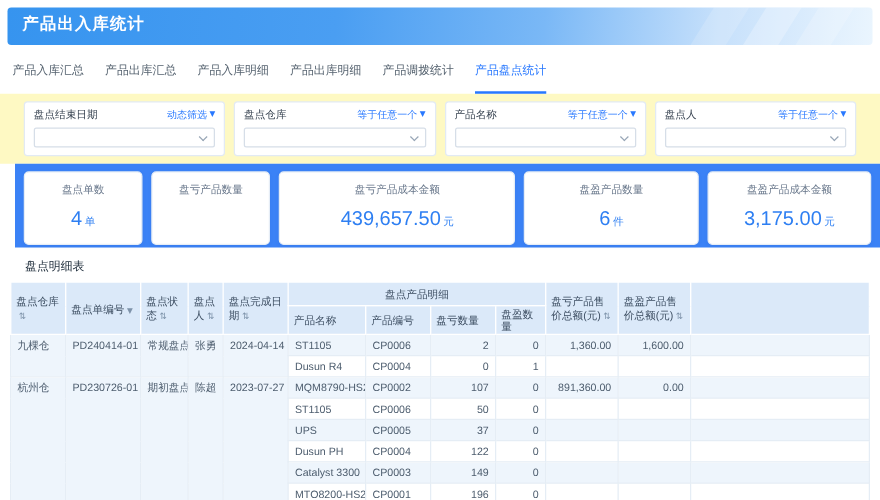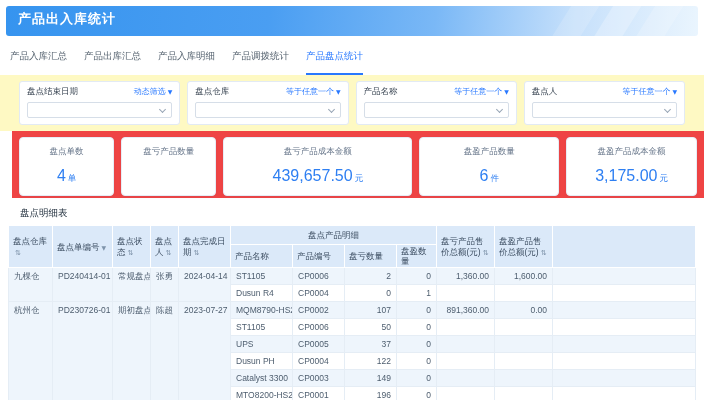--- a/index.html
+++ b/index.html
@@ -23,21 +23,21 @@
   
   .filters { background:#fef9c3; padding:6px 19px; display:flex; gap:7px; }
   .fcard { flex:1; background:#fff; border:1px solid #e2eaf4; border-radius:3px; padding:4px 7px 6px; }
   .fhead { display:flex; justify-content:space-between; align-items:center; height:11px; }
   .flabel { font-size:8.5px; color:#333f4d; }
   .fcond { font-size:8px; color:#2878ff; cursor:pointer; display:flex; align-items:center; gap:2px; }
   .fcond .caret { font-size:6px; font-family:"DejaVu Sans",sans-serif; }
   .fselect { margin-top:5px; height:16px; border:1px solid #d6dee8; border-radius:2px; background:#fff; position:relative; cursor:pointer; }
   .fselect .chev { position:absolute; right:6px; top:4px; width:5px; height:5px; border-right:1px solid #98a6b6; border-bottom:1px solid #98a6b6; transform:rotate(45deg); }
   
-  .stats { display:flex; gap:7px; padding:6px 7px 2px; background:#ef4444;margin-left:12px; }
+  .stats { display:flex; gap:7px; padding:6px 7px 2px; background:#3b82f6;margin-left:12px; }
   .scard { background:#fff; border:1px solid #e6edf6; border-radius:4px; box-shadow:0 1px 3px rgba(40,90,160,.07); text-align:center; padding:8px 2px 10px; }
   .slabel { font-size:8.5px; color:#67768a; }
   .svalue { margin-top:9px; font-size:16px; color:#2e7ff2; }
   .sunit  { font-size:8.5px; margin-left:2px; }
   .f1{flex:1}.f2{flex:1}.f3{flex:2.05}.f4{flex:1.5}.f5{flex:1.4}
   
   .section-title { font-size:9.5px; color:#22303e; margin:9px 0 5px 20px; }
   .tablewrap { margin:0 8px; }
   table { border-collapse:collapse; width:100%; table-layout:fixed; }
   th { background:#dbe9f9; color:#3c4d61; font-weight:normal; font-size:8.5px; border:1px solid #fff; padding:1px 4px; text-align:left; line-height:1.2; }
@@ -65,20 +65,21 @@
   <div class="stripe s2"></div>
   <div class="stripe s1"></div>
   <div class="stripe s3"></div>
   <h1>产品出入库统计</h1>
 </div>
 
 <div class="tabbar">
     <div class="tab">产品入库汇总</div>
     <div class="tab">产品出库汇总</div>
     <div class="tab">产品入库明细</div>
+    <div class="tab">产品出库明细</div>
     <div class="tab">产品调拨统计</div>
     <div class="tab active">产品盘点统计</div>
   </div>
 
 <div class="filters">
     <div class="fcard">
       <div class="fhead">
         <span class="flabel">盘点结束日期</span>
         <span class="fcond">动态筛选<span class="caret">▼</span></span>
       </div>

